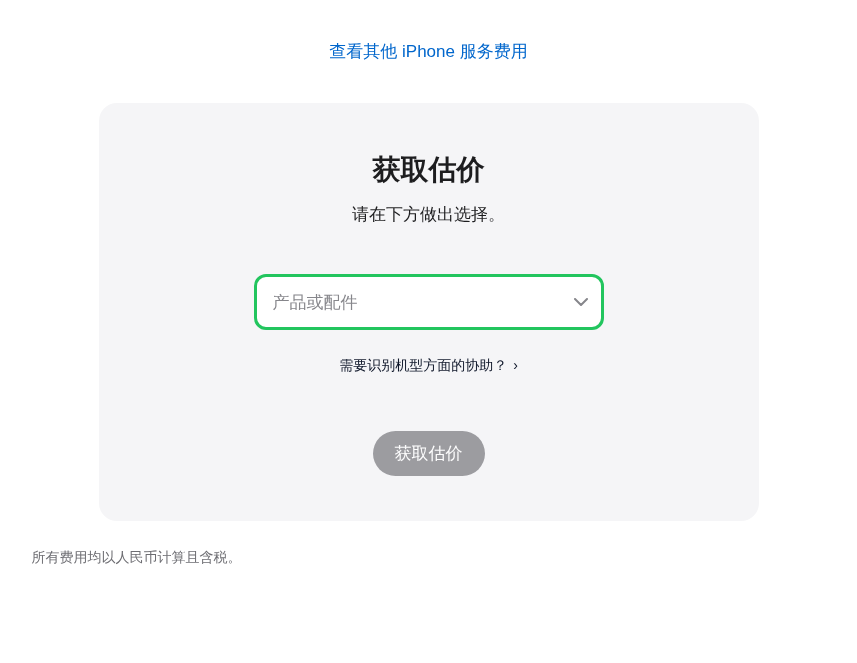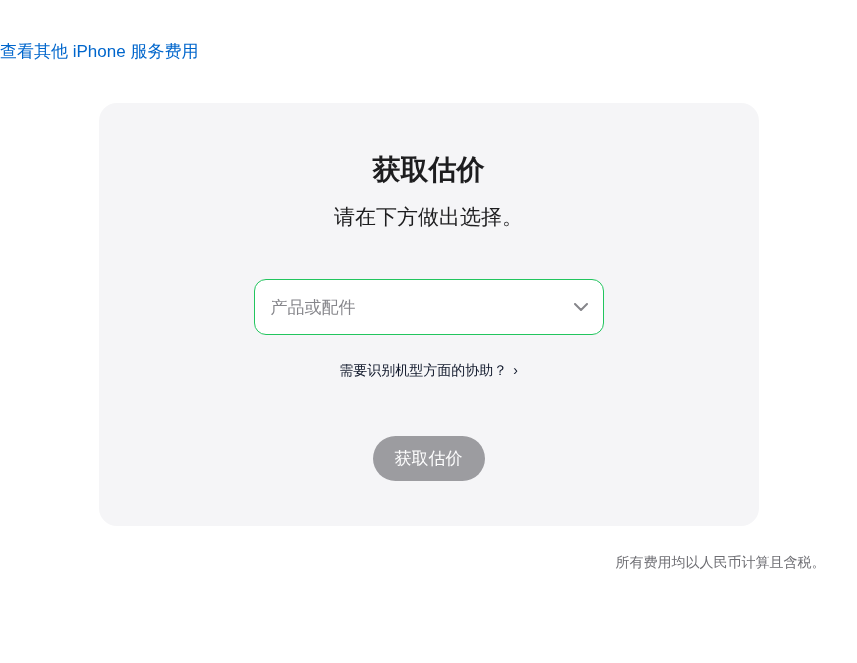--- a/index.html
+++ b/index.html
@@ -8,21 +8,21 @@
       box-sizing: border-box;
     }
     body {
       font-family: -apple-system, BlinkMacSystemFont, "Segoe UI", "PingFang SC", "Hiragino Sans GB", "Microsoft YaHei", sans-serif;
       background: #ffffff;
       width: 857px;
       height: 663px;
       padding-top: 40px;
     }
     .top-link {
-      text-align: left;
+      text-align: center;
       margin-bottom: 40px;
     }
     .top-link a {
       color: #0066cc;
       text-decoration: none;
       font-size: 17px;
       font-weight: 400;
     }
     .card {
       width: 660px;
@@ -32,37 +32,37 @@
       padding: 48px 40px 45px 40px;
       text-align: center;
     }
     .card-title {
       font-size: 28px;
       font-weight: 600;
       color: #1d1d1f;
       margin-bottom: 14px;
     }
     .card-subtitle {
-      font-size: 21px;
+      font-size: 17px;
       color: #1d1d1f;
       margin-bottom: 48px;
     }
     .select-wrapper {
       position: relative;
       width: 350px;
       margin: 0 auto 26px auto;
     }
     .select-wrapper:last-of-type {
       margin-bottom: 18px;
     }
     .select-field {
       width: 100%;
       height: 56px;
       background: #ffffff;
-      border: 1px solid #22c55e;
+      border: 3px solid #22c55e;
       border-radius: 12px;
       padding: 0 40px 0 16px;
       font-size: 17px;
       color: #86868b;
       appearance: none;
       cursor: pointer;
       text-align: left;
       display: flex;
       align-items: center;
     }
@@ -104,21 +104,20 @@
     .footer-note {
       width: 95%;
       margin: 24px auto 0 auto;
       padding: 0 10px;
     }
     .footer-note p {
       font-size: 14px;
       line-height: 1.8;
       color: #6e6e73;
       margin-bottom: 14px;
-      text-align: right;
     }
   </style>
 </head>
 <body>
 
 <div class="top-link">
   <a href="#">查看其他 iPhone 服务费用</a>
 </div>
 
 <div class="card">

